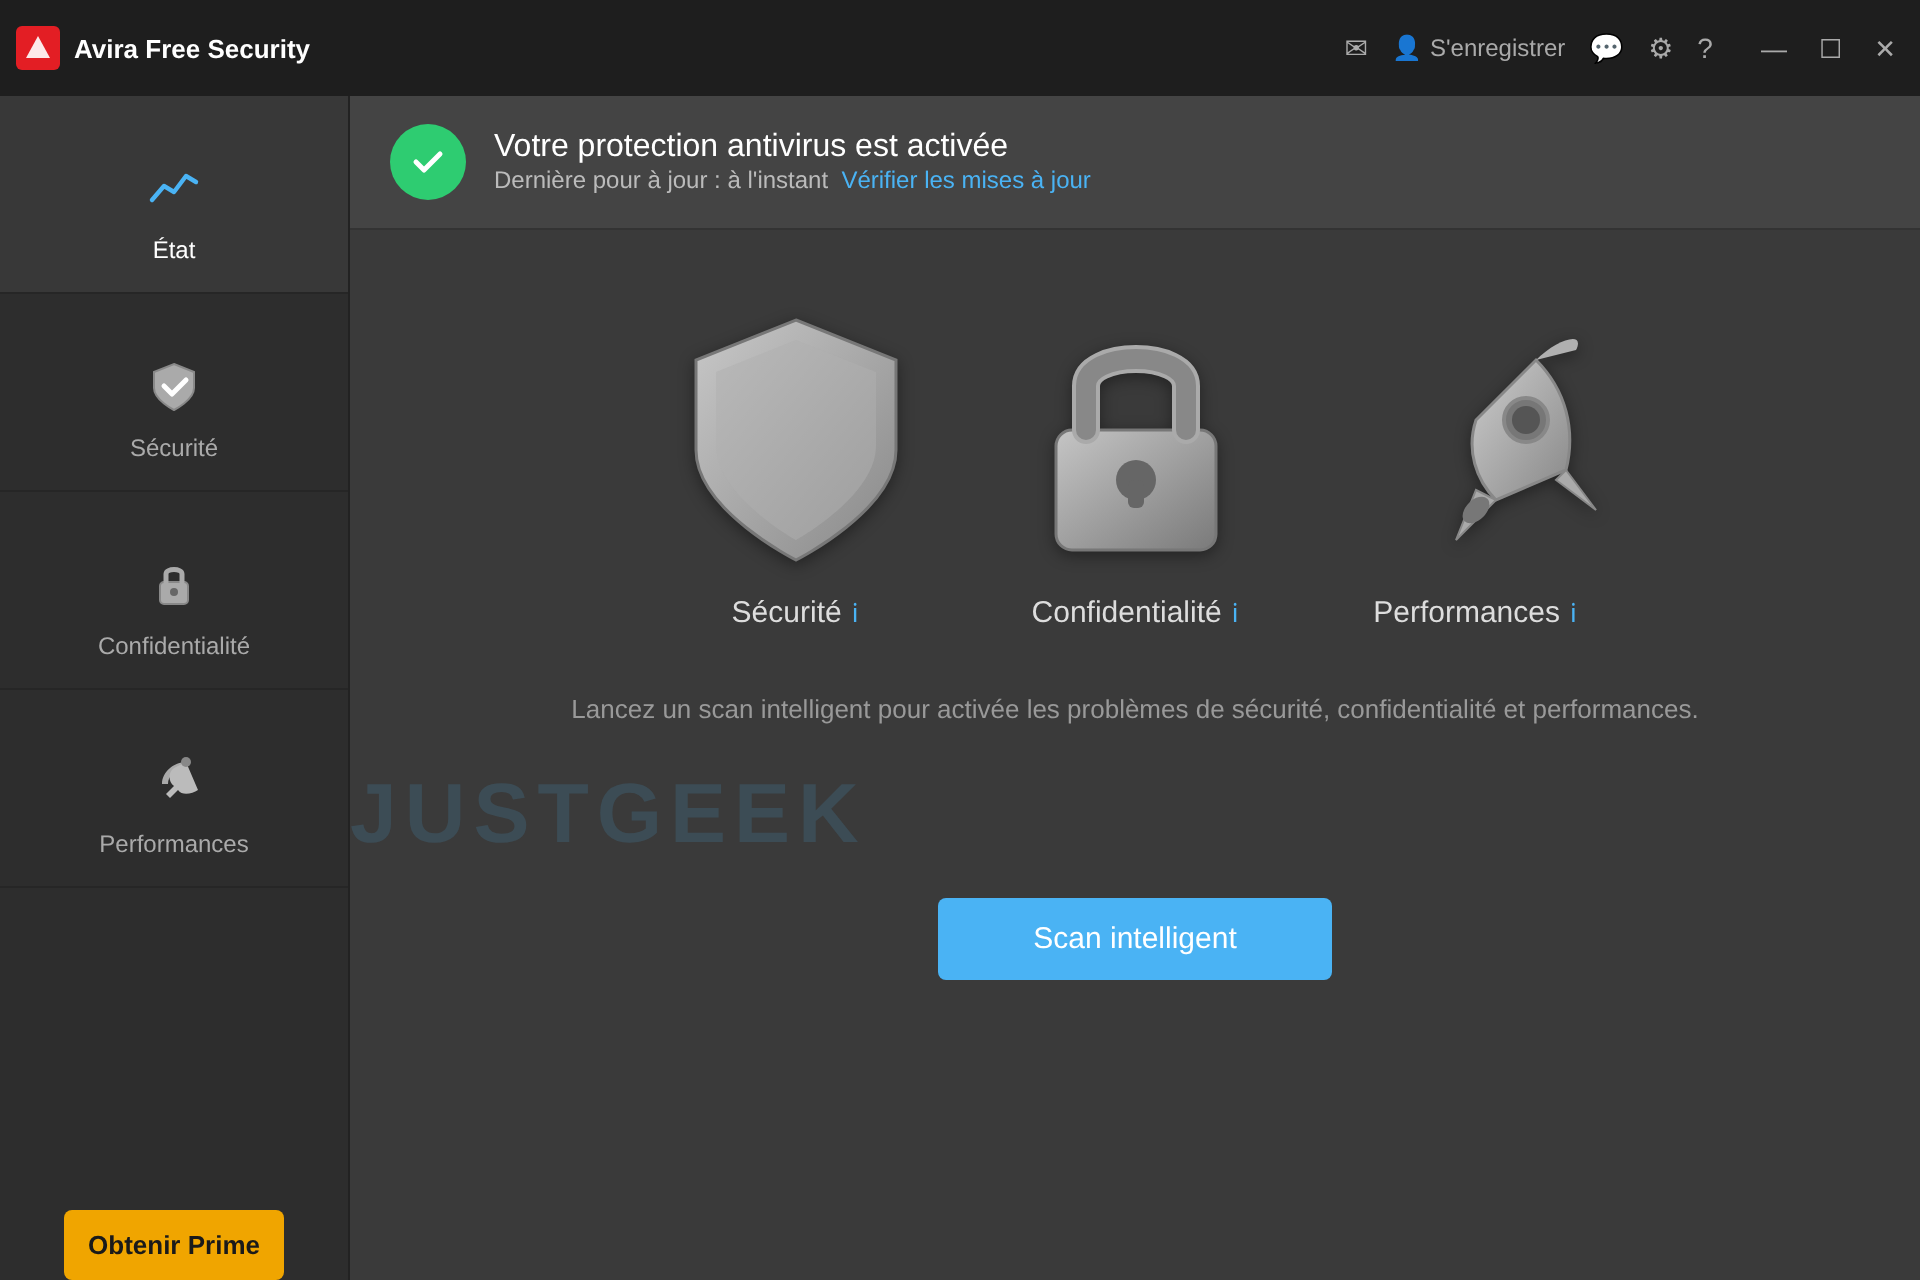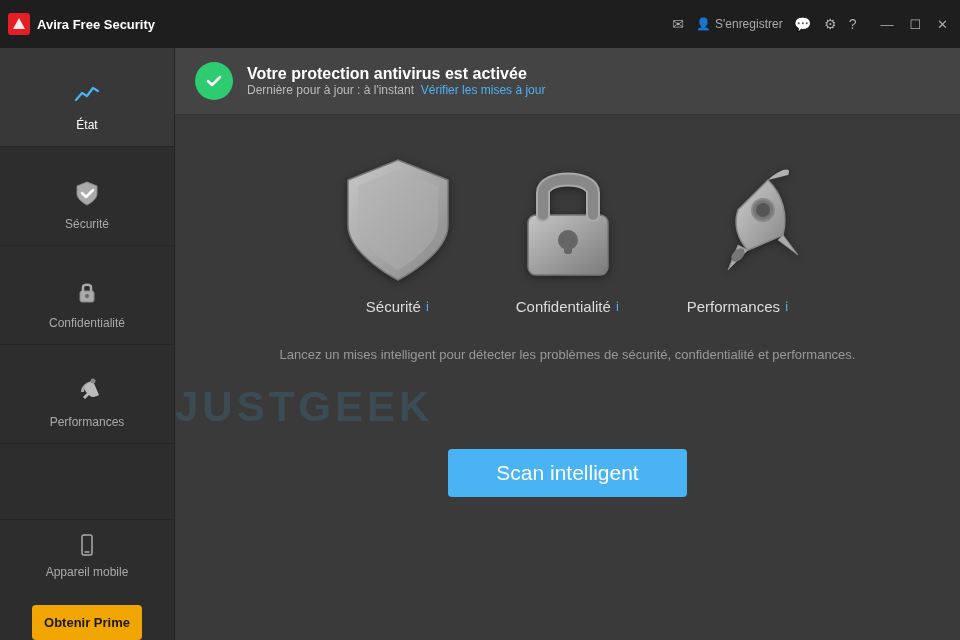--- a/index.html
+++ b/index.html
@@ -153,21 +153,21 @@
       align-items: center;
       justify-content: center;
       flex-shrink: 0;
       font-size: 20px;
       color: white;
     }
     .status-text-block {}
     .status-title {
       font-size: 16px;
       color: #ffffff;
-      font-weight: 700;
+      font-weight: 400;
     }
     .status-sub {
       font-size: 12px;
       color: #bbbbbb;
     }
     .status-sub a {
       color: #4ab3f4;
       text-decoration: none;
       cursor: pointer;
     }
@@ -233,21 +233,21 @@
 
     
     .scan-btn-wrap {
       display: flex;
       justify-content: center;
       padding: 10px 0 20px;
     }
     .scan-btn {
       background: #4ab3f4;
       color: #ffffff;
-      font-size: 21px;
+      font-size: 15px;
       font-weight: 500;
       border: none;
       border-radius: 4px;
       padding: 12px 48px;
       cursor: pointer;
     }
 
     
     .avira-logo {
       display: inline-flex;
@@ -334,29 +334,20 @@
           <path d="M20 4 C14 4 8 9 8 15 L11 15 C11 11 14.5 7.5 20 7.5 Z" fill="#aaaaaa"></path>
           <path d="M20 4 L26 18 C23 20 18 21 16 18 L12 22 L10 20 L14 16 C11 14 11 9 14 7 Z" fill="#bbbbbb"></path>
           <circle cx="20" cy="4" r="2.5" fill="#888"></circle>
         </svg>
       </span>
       <span class="sidebar-label">Performances</span>
     </div>
 
     <div class="sidebar-spacer"></div>
 
-    <div class="sidebar-mobile">
-      <span>
-        <svg width="22" height="22" viewBox="0 0 22 22" fill="none">
-          <rect x="6" y="1" width="10" height="20" rx="2" stroke="#aaaaaa" stroke-width="1.5" fill="none"></rect>
-          <line x1="9" y1="18" x2="13" y2="18" stroke="#aaaaaa" stroke-width="1.5" stroke-linecap="round"></line>
-        </svg>
-      </span>
-      <span class="sidebar-label">Appareil mobile</span>
-    </div>
 
     <button class="prime-btn">Obtenir Prime</button>
   </div>
 
   <div class="main-content">
 
     <div class="status-bar">
       <div class="status-checkmark">
         <svg width="20" height="20" viewBox="0 0 20 20">
           <polyline points="4,10 8,14 16,6" stroke="white" stroke-width="2.5" fill="none" stroke-linecap="round" stroke-linejoin="round"></polyline>
@@ -442,21 +433,21 @@
           </svg>
         </div>
         <div class="card-label">
           <span>Performances</span>
           <span class="info-icon">ℹ</span>
         </div>
       </div>
 
     </div>
 
-    <div class="description">Lancez un mises intelligent pour détecter les problèmes de sécurité, confidentialité et performances.</div>
+    <div class="description">Lancez un scan intelligent pour activée les problèmes de sécurité, confidentialité et performances.</div>
 
     <div class="watermark">JUSTGEEK</div>
 
     <div class="scan-btn-wrap">
       <button class="scan-btn">Scan intelligent</button>
     </div>
 
   </div>
 </div>
 

